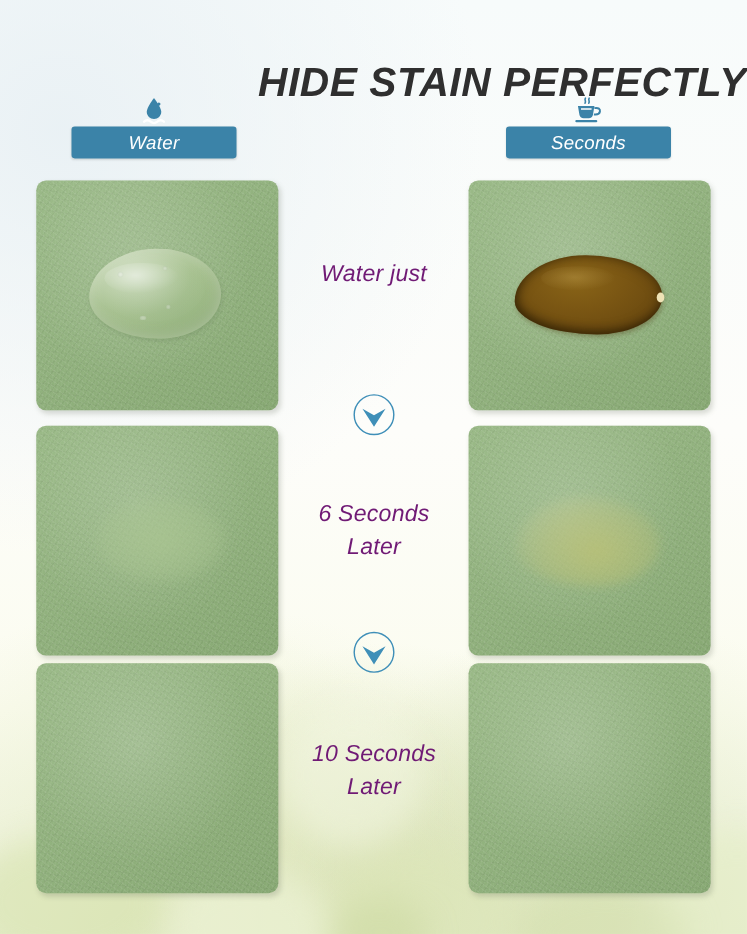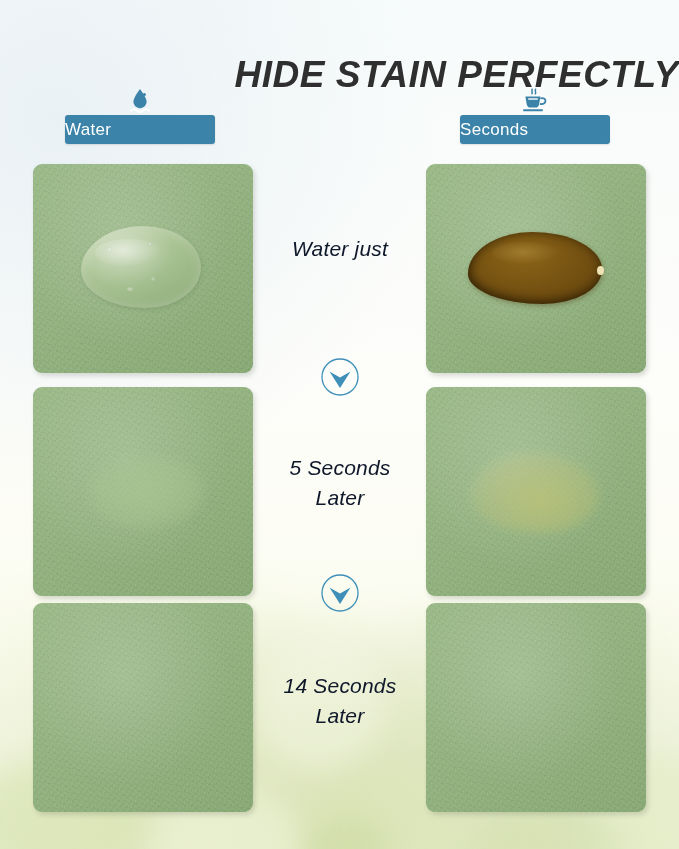--- a/index.html
+++ b/index.html
@@ -62,22 +62,24 @@
     align-items: flex-end;
     justify-content: center;
     margin-bottom: 1px;
   }
   .badge {
     background: #3b83a8;
     border-radius: 3px;
     height: 29px;
     display: flex;
     align-items: center;
+    justify-content: center;
     color: #ffffff;
     font-size: 17px;
+    font-style: italic;
     letter-spacing: 0.3px;
     box-shadow: 0 1px 2px rgba(0,0,0,0.12);
   }
 
   
   .tile {
     position: absolute;
     width: 220px;
     height: 209px;
     border-radius: 9px;
@@ -180,21 +182,21 @@
 
   
   .caption {
     position: absolute;
     left: 255px;
     width: 170px;
     text-align: center;
     font-size: 21px;
     line-height: 30px;
     font-style: italic;
-    color: #0f172a;
+    color: #701a75;
     font-family: "Liberation Sans", sans-serif;
     letter-spacing: 0.2px;
   }
   #caption-1 { top: 234px; }
   #caption-2 { top: 453px; }
   #caption-3 { top: 671px; }
 
   
   .arrow-down {
     position: absolute;
@@ -290,26 +292,26 @@
   <div class="tile col-right row-3">
     <div class="grain"></div>
     <div class="tile-shade"></div>
   </div>
 
   <div class="caption" id="caption-1">
     <div>Water just</div>
   </div>
 
   <div class="caption" id="caption-2">
-    <div>5 Seconds</div>
+    <div>6 Seconds</div>
     <div>Later</div>
   </div>
 
   <div class="caption" id="caption-3">
-    <div>14 Seconds</div>
+    <div>10 Seconds</div>
     <div>Later</div>
   </div>
 
   <div class="arrow-down" id="arrow-1">
     <svg width="40" height="40" viewBox="0 0 40 40" aria-hidden="true">
       <circle cx="20" cy="20" r="18" fill="none" stroke="#3f8fb8" stroke-width="1.3"></circle>
       <path d="M9.5 14.5 L20 31 L30.5 14.5 L20 20.5 Z" fill="#3f8fb8"></path>
     </svg>
   </div>
 

